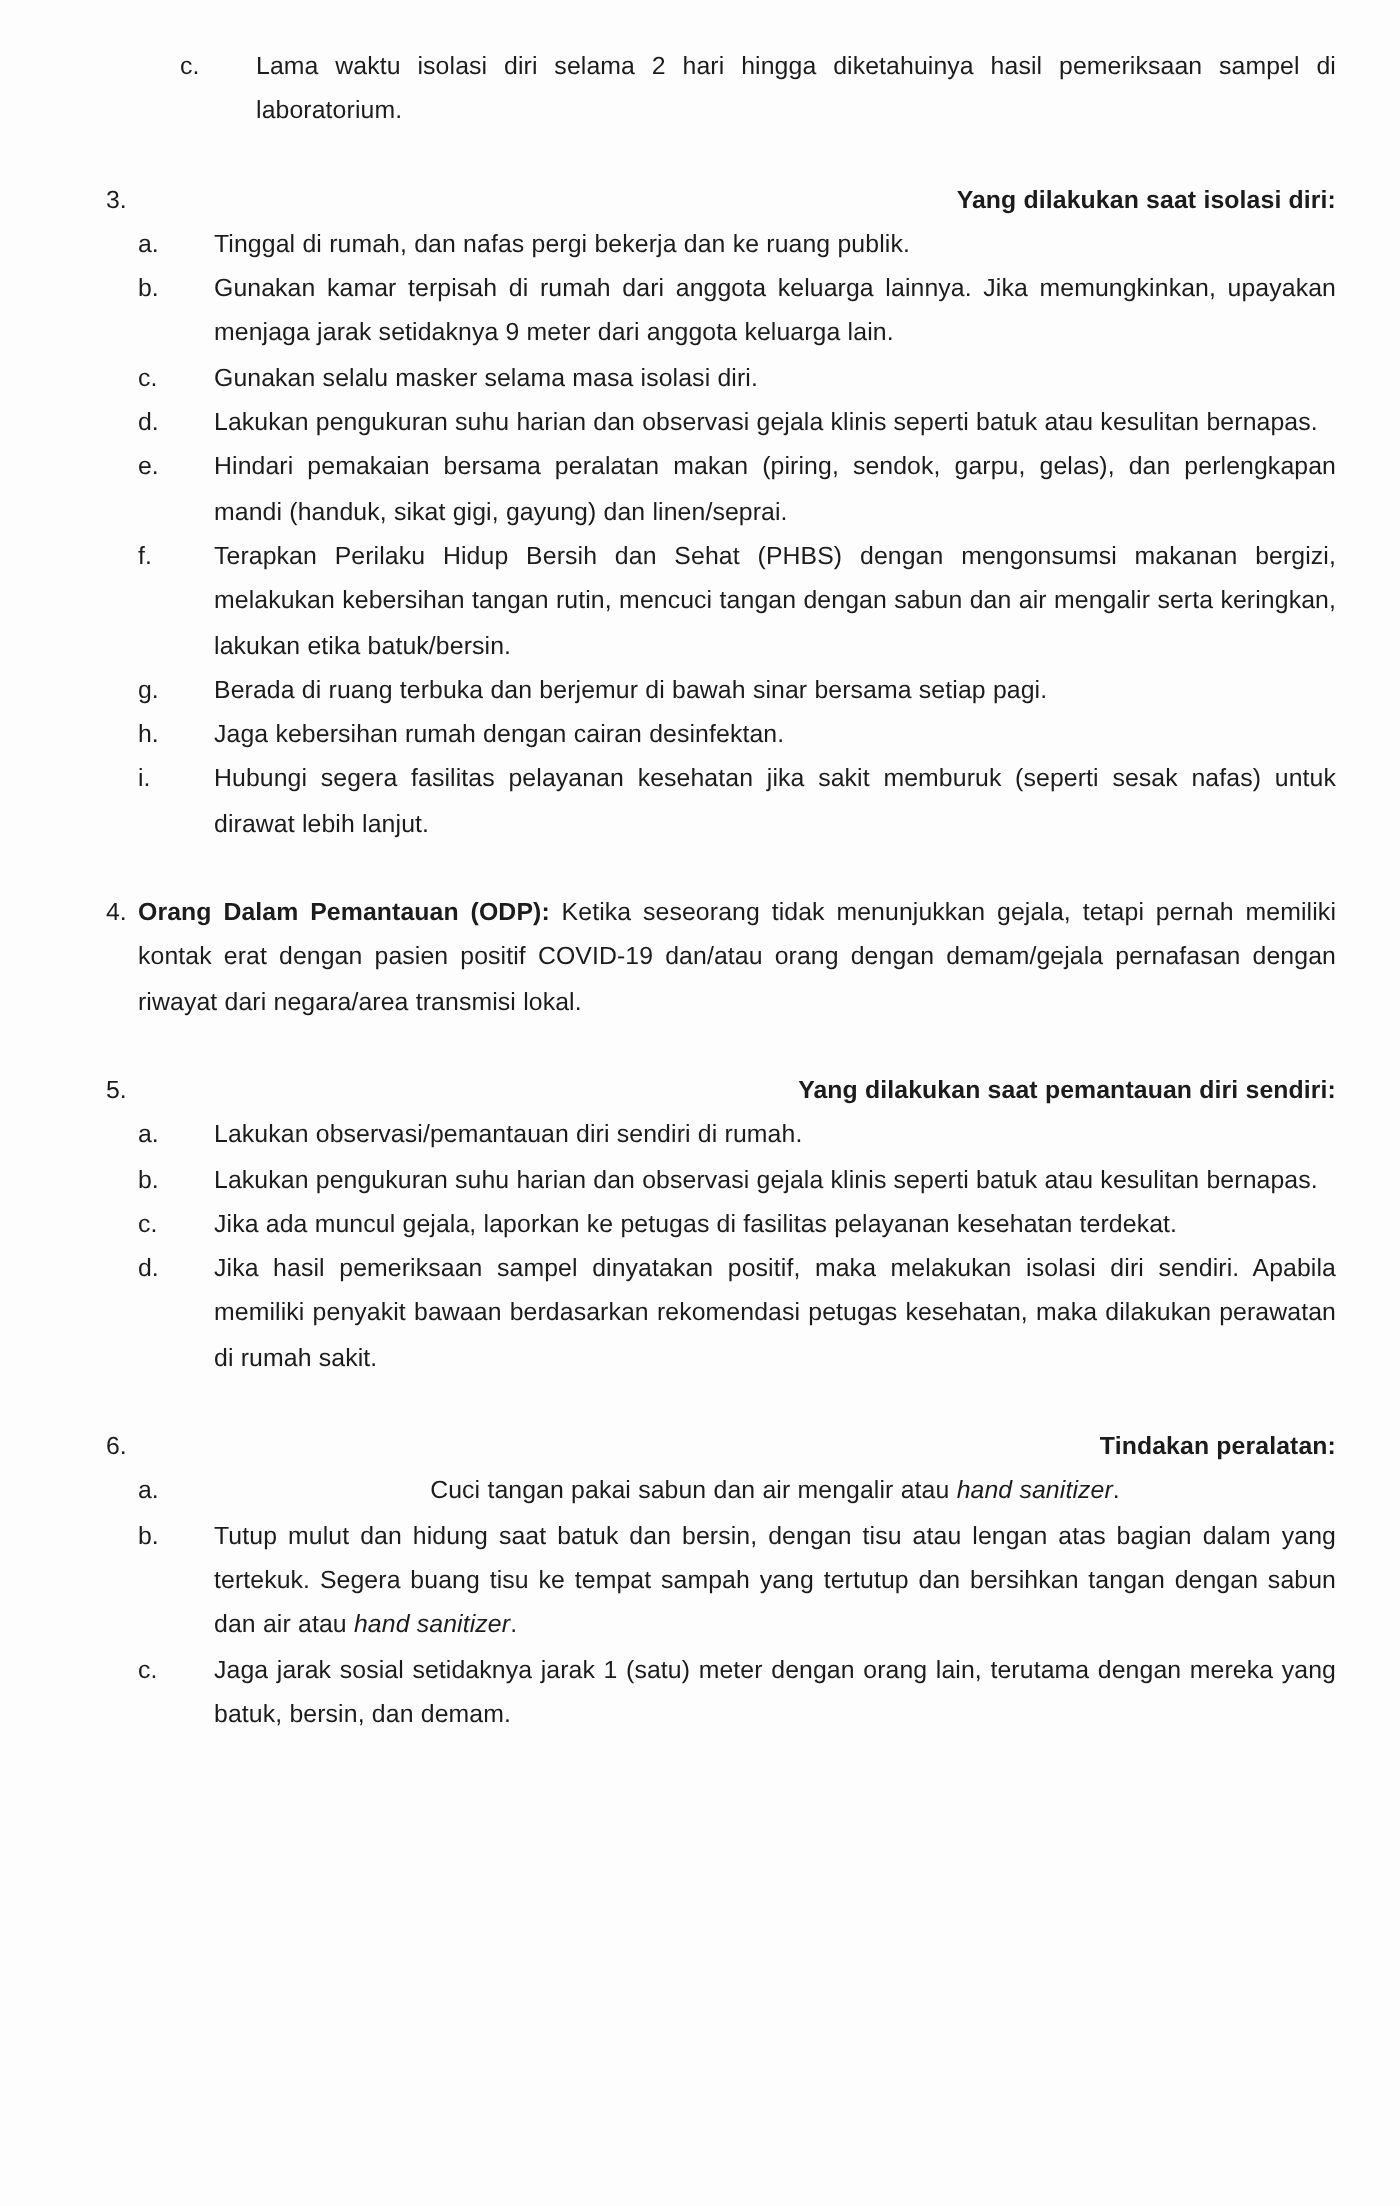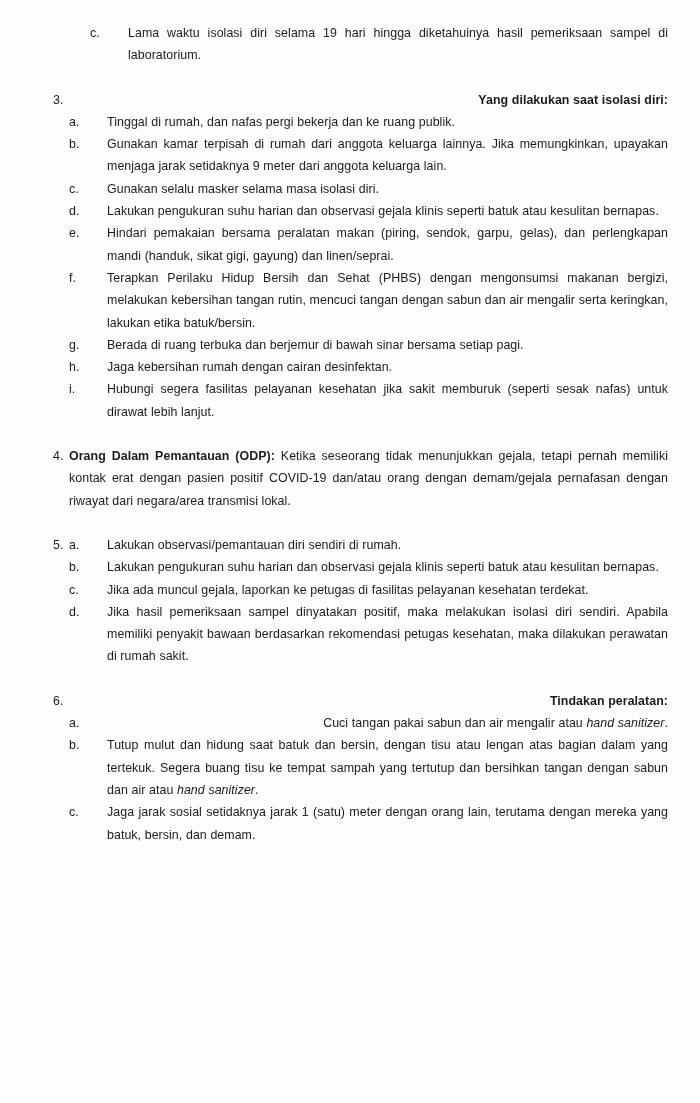--- a/index.html
+++ b/index.html
@@ -89,21 +89,21 @@
   .top-cont { margin-bottom: 0; }
 </style>
 </head>
 <body>
 
 <div class="page">
 
   <div class="alpha-row top-cont" style="padding-left:58px;">
     <div class="alpha-marker">c.</div>
     <div class="alpha-text">
-      <p class="para">Lama waktu isolasi diri selama 19 hari hingga diketahuinya hasil pemeriksaan sampel di laboratorium.</p>
+      <p class="para">Lama waktu isolasi diri selama 2 hari hingga diketahuinya hasil pemeriksaan sampel di laboratorium.</p>
     </div>
   </div>
 
   <div class="gap-lg"></div>
 
   <div class="num-block">
     <div class="num-marker">3.</div>
     <div class="num-body">
       <p class="para bold">Yang dilakukan saat isolasi diri:</p>
       <div class="sublist">
@@ -182,20 +182,21 @@
     <div class="num-body">
       <p class="para"><span class="lead-bold">Orang Dalam Pemantauan (ODP):</span><span> Ketika seseorang tidak menunjukkan gejala, tetapi pernah memiliki kontak erat dengan pasien positif COVID-19 dan/atau orang dengan demam/gejala pernafasan dengan riwayat dari negara/area transmisi lokal.</span></p>
     </div>
   </div>
 
   <div class="gap-lg"></div>
 
   <div class="num-block">
     <div class="num-marker">5.</div>
     <div class="num-body">
+      <p class="para bold">Yang dilakukan saat pemantauan diri sendiri:</p>
       <div class="sublist">
 
         <div class="alpha-row">
           <div class="alpha-marker">a.</div>
           <div class="alpha-text">
             <p class="para">Lakukan observasi/pemantauan diri sendiri di rumah.</p>
           </div>
         </div>
 
         <div class="alpha-row">
@@ -227,21 +228,21 @@
 
   <div class="num-block">
     <div class="num-marker">6.</div>
     <div class="num-body">
       <p class="para bold">Tindakan peralatan:</p>
       <div class="sublist">
 
         <div class="alpha-row">
           <div class="alpha-marker">a.</div>
           <div class="alpha-text">
-            <p class="para" style="text-align:right;"><span>Cuci tangan pakai sabun dan air mengalir atau </span><span class="ital">hand sanitizer</span><span>.</span></p>
+            <p class="para" style="text-align:center;"><span>Cuci tangan pakai sabun dan air mengalir atau </span><span class="ital">hand sanitizer</span><span>.</span></p>
           </div>
         </div>
 
         <div class="alpha-row">
           <div class="alpha-marker">b.</div>
           <div class="alpha-text">
             <p class="para"><span>Tutup mulut dan hidung saat batuk dan bersin, dengan tisu atau lengan atas bagian dalam yang tertekuk. Segera buang tisu ke tempat sampah yang tertutup dan bersihkan tangan dengan sabun dan air atau </span><span class="ital">hand sanitizer</span><span>.</span></p>
           </div>
         </div>
 

